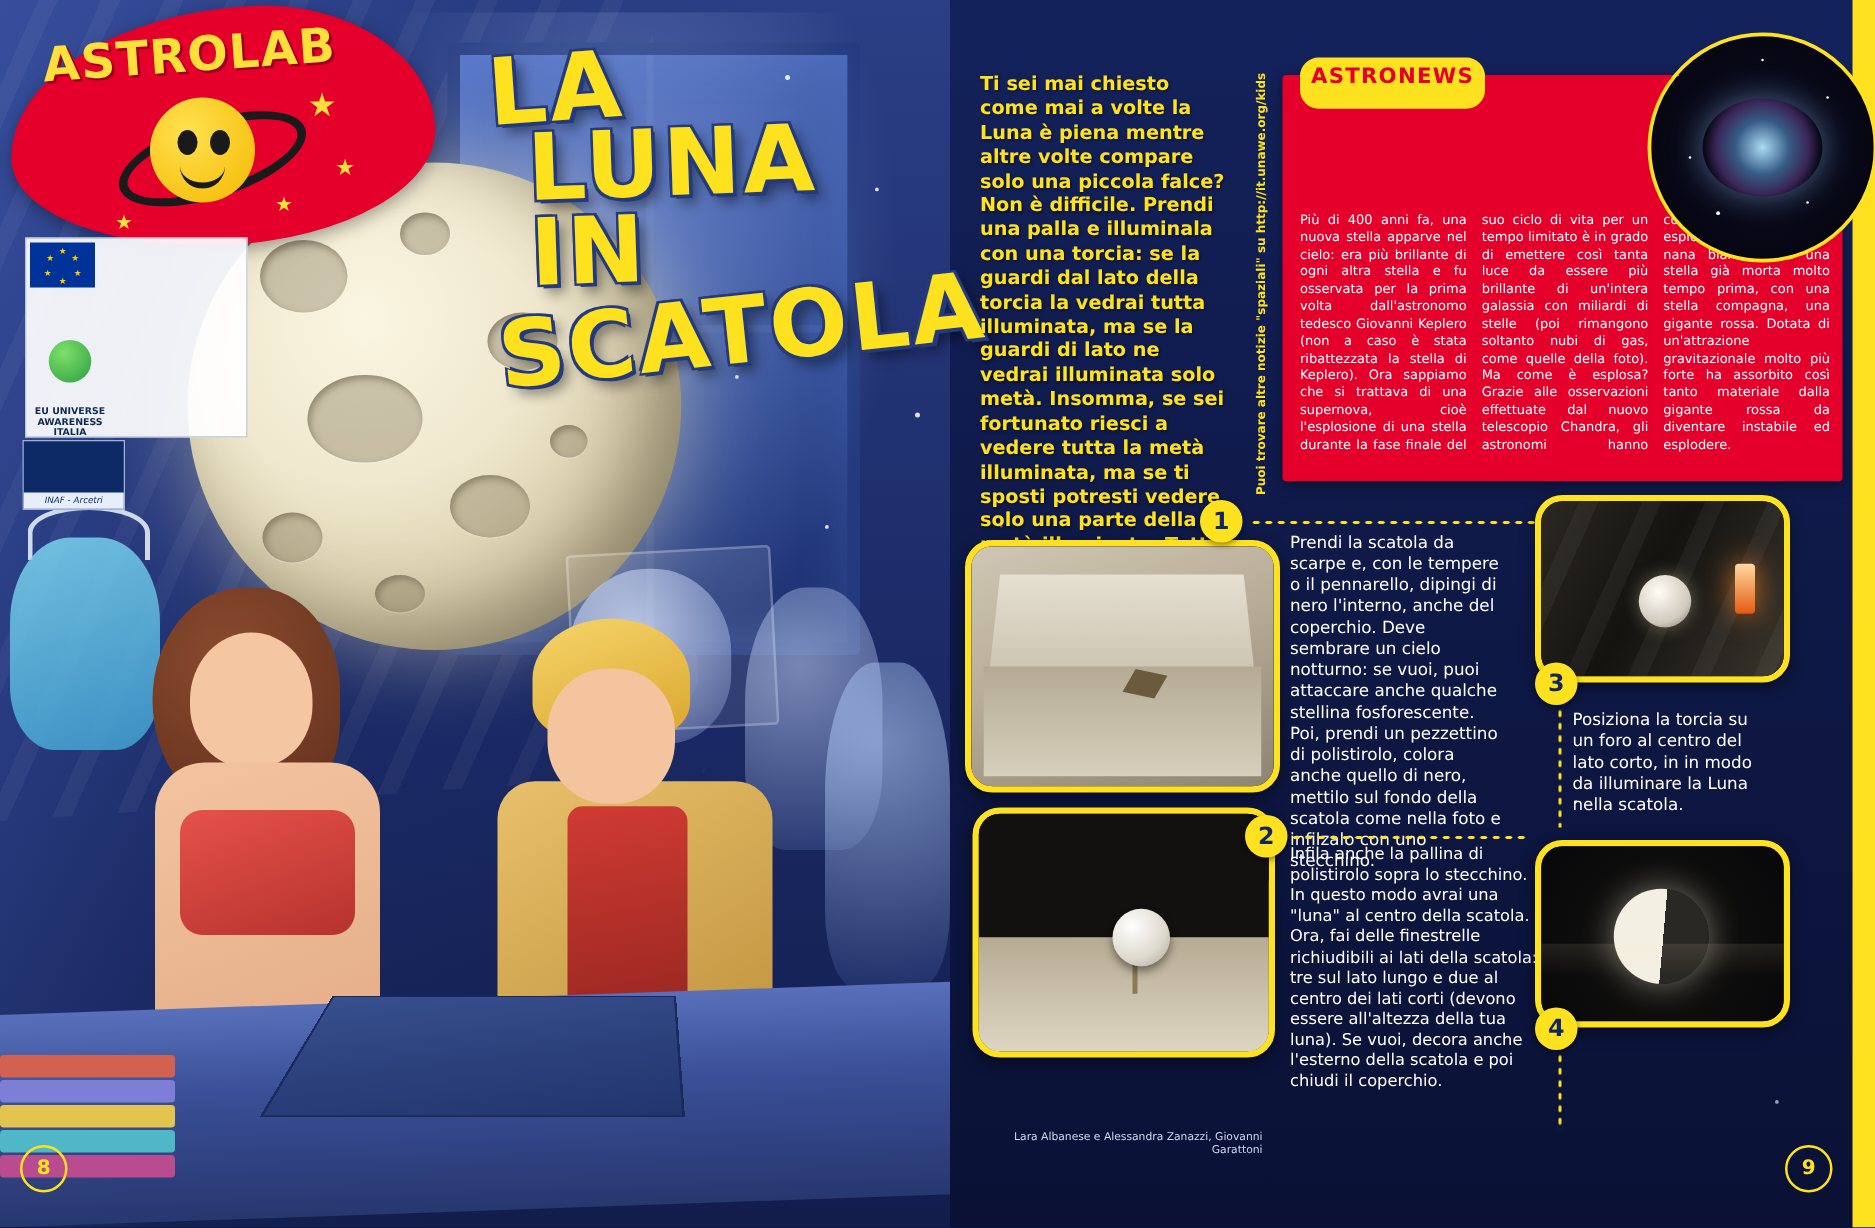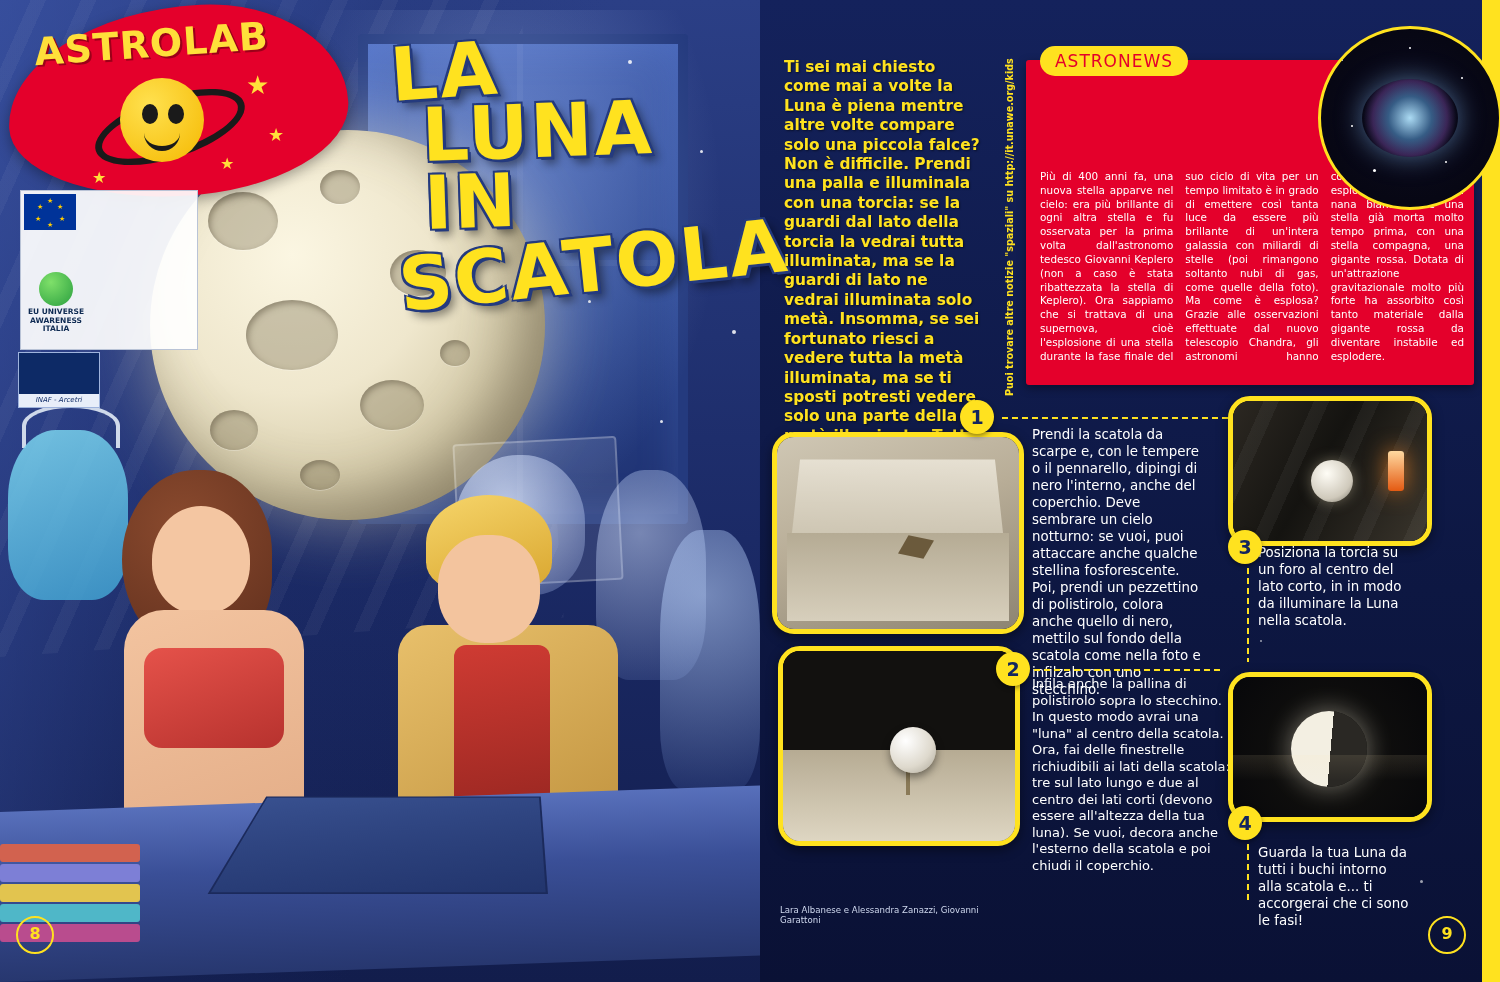--- a/index.html
+++ b/index.html
@@ -130,21 +130,21 @@
     background:rgba(255,255,255,.92);border:1px solid #b9c3d6;
     font-size:10.5px;line-height:1.35;color:#12213f;padding:4px 6px;
   }
   .flag-eu{position:absolute;left:24px;top:194px;width:52px;height:36px;background:#003399;}
   .flag-eu .circle{position:absolute;left:50%;top:50%;transform:translate(-50%,-50%);width:26px;height:26px;}
   .flag-eu .circle i{position:absolute;color:#ffcc00;font-size:7px;}
   .credit-text{position:absolute;left:90px;top:200px;width:92px;font-size:10px;line-height:1.3;color:#17264a;}
   .unawe-logo{position:absolute;left:18px;top:272px;width:76px;height:70px;text-align:center;}
   .unawe-logo .ball{width:34px;height:34px;border-radius:50%;margin:0 auto;
     background:radial-gradient(circle at 35% 30%,#7fe06a,#2a9f3f);}
-  .unawe-logo .cap{font-size:7.5px;color:#0e2a52;line-height:1.15;font-weight:bold;margin-top:2px;}
+  .unawe-logo .cap{font-size:7.5px;color:#0e2a52;line-height:1.15;font-weight:bold;margin-top:19px;}
   .inaf-logo{position:absolute;left:18px;top:352px;width:80px;height:54px;background:#0d2a66;
     border:1px solid #9fb4dd;font-style:italic;}
   .inaf-logo .bar{position:absolute;left:0;bottom:0;width:100%;height:13px;background:#e8eef9;
     font-size:7px;color:#0d2a66;text-align:center;line-height:13px;}
 
   
   .big-title{
     position:absolute;left:398px;top:28px;width:366px;height:300px;
     transform:rotate(-4deg);
   }
@@ -164,22 +164,22 @@
     text-shadow:1px 1px 2px rgba(0,0,0,.5);
   }
 
   
   .astronews{
     position:absolute;left:1026px;top:60px;width:448px;height:325px;
     background:#e4002b;border-radius:3px;
     box-shadow:0 3px 10px rgba(0,0,0,.4);
   }
   .an-tag{
-    position:absolute;left:14px;top:-14px;width:148px;height:30px;background:#ffe21f;border-radius:15px;
-    color:#e4002b;font-weight:normal;font-size:17px;text-align:center;line-height:30px;letter-spacing:1px;
+    position:absolute;left:14px;top:-14px;width:148px;height:41px;background:#ffe21f;border-radius:15px;
+    color:#e4002b;font-weight:bold;font-size:17px;text-align:center;line-height:30px;letter-spacing:1px;
   }
   .an-title{
     position:absolute;left:14px;top:36px;width:270px;color:#ffe21f;font-weight:bold;font-size:24px;line-height:1.05;
   }
   .an-cols{
     position:absolute;left:14px;top:110px;width:424px;
     column-count:3;column-gap:12px;
     color:#fff;font-size:10.4px;line-height:1.33;text-align:justify;
   }
   .an-photo{
@@ -255,21 +255,21 @@
     box-shadow:0 4px 12px rgba(0,0,0,.4);
   }
   .ccs-head{
     position:absolute;left:0;top:0;width:270px;height:34px;background:#ffe21f;
     border-radius:26px 26px 0 0;color:#d4006d;font-weight:bold;font-size:17px;text-align:center;line-height:34px;
     letter-spacing:.5px;
   }
   .ccs-body{position:absolute;left:10px;top:38px;width:250px;color:#ffe21f;font-size:12.2px;line-height:1.3;}
 
   .photocredit{
-    position:absolute;left:780px;top:905px;width:230px;color:#cfd8ee;font-size:8.6px;text-align:left;
+    position:absolute;left:780px;top:905px;width:230px;color:#cfd8ee;font-size:8.6px;text-align:right;
   }
   .pagenum{
     position:absolute;width:34px;height:34px;border-radius:50%;border:2px solid #ffe21f;color:#ffe21f;
     font-size:16px;font-weight:bold;text-align:center;line-height:32px;
   }
   .right-bg{
     position:absolute;left:760px;top:0;width:740px;height:982px;
     background:linear-gradient(180deg,#14225c 0%,#0d1742 60%,#0a1135 100%);
   }
   .right-bg i{position:absolute;background:#fff;border-radius:50%;opacity:.6;}
@@ -437,30 +437,29 @@
 
   <div class="photo" style="left:1228px;top:396px;width:194px;height:140px">
     <div class="p3-in">
         <div class="wall"></div>
         <div class="ball"></div>
         <div class="slit"></div>
       </div>
   </div>
   <div class="badge" style="left:1228px;top:530px">3</div>
   <div class="dots v" style="left:1246px;top:566px;height:96px"></div>
-  <div class="steptext" style="left:1258px;top:544px;width:156px">Posiziona la torcia su un foro al centro del lato corto, in in modo da illuminare la Luna nella scatola.</div>
+  <div class="steptext" style="left:1258px;top:568px;width:156px">Posiziona la torcia su un foro al centro del lato corto, in in modo da illuminare la Luna nella scatola.</div>
 
   <div class="photo" style="left:1228px;top:672px;width:194px;height:140px">
     <div class="p4-in">
         <div class="moon"></div>
         <div class="glowline"></div>
       </div>
   </div>
   <div class="badge" style="left:1228px;top:806px">4</div>
   <div class="dots v" style="left:1246px;top:842px;height:62px"></div>
-  <div class="steptext" style="left:1258px;top:844px;width:156px">Guarda la tua Luna da tutti i buchi intorno alla scatola e... ti accorgerai che ci sono le fasi!</div>
 
 
   <div class="photocredit">Lara Albanese e Alessandra Zanazzi, Giovanni Garattoni</div>
   <div class="pagenum" style="left:16px;top:916px">8</div>
   <div class="pagenum" style="left:1428px;top:916px">9</div>
 
 </div>
 
 </body></html>

